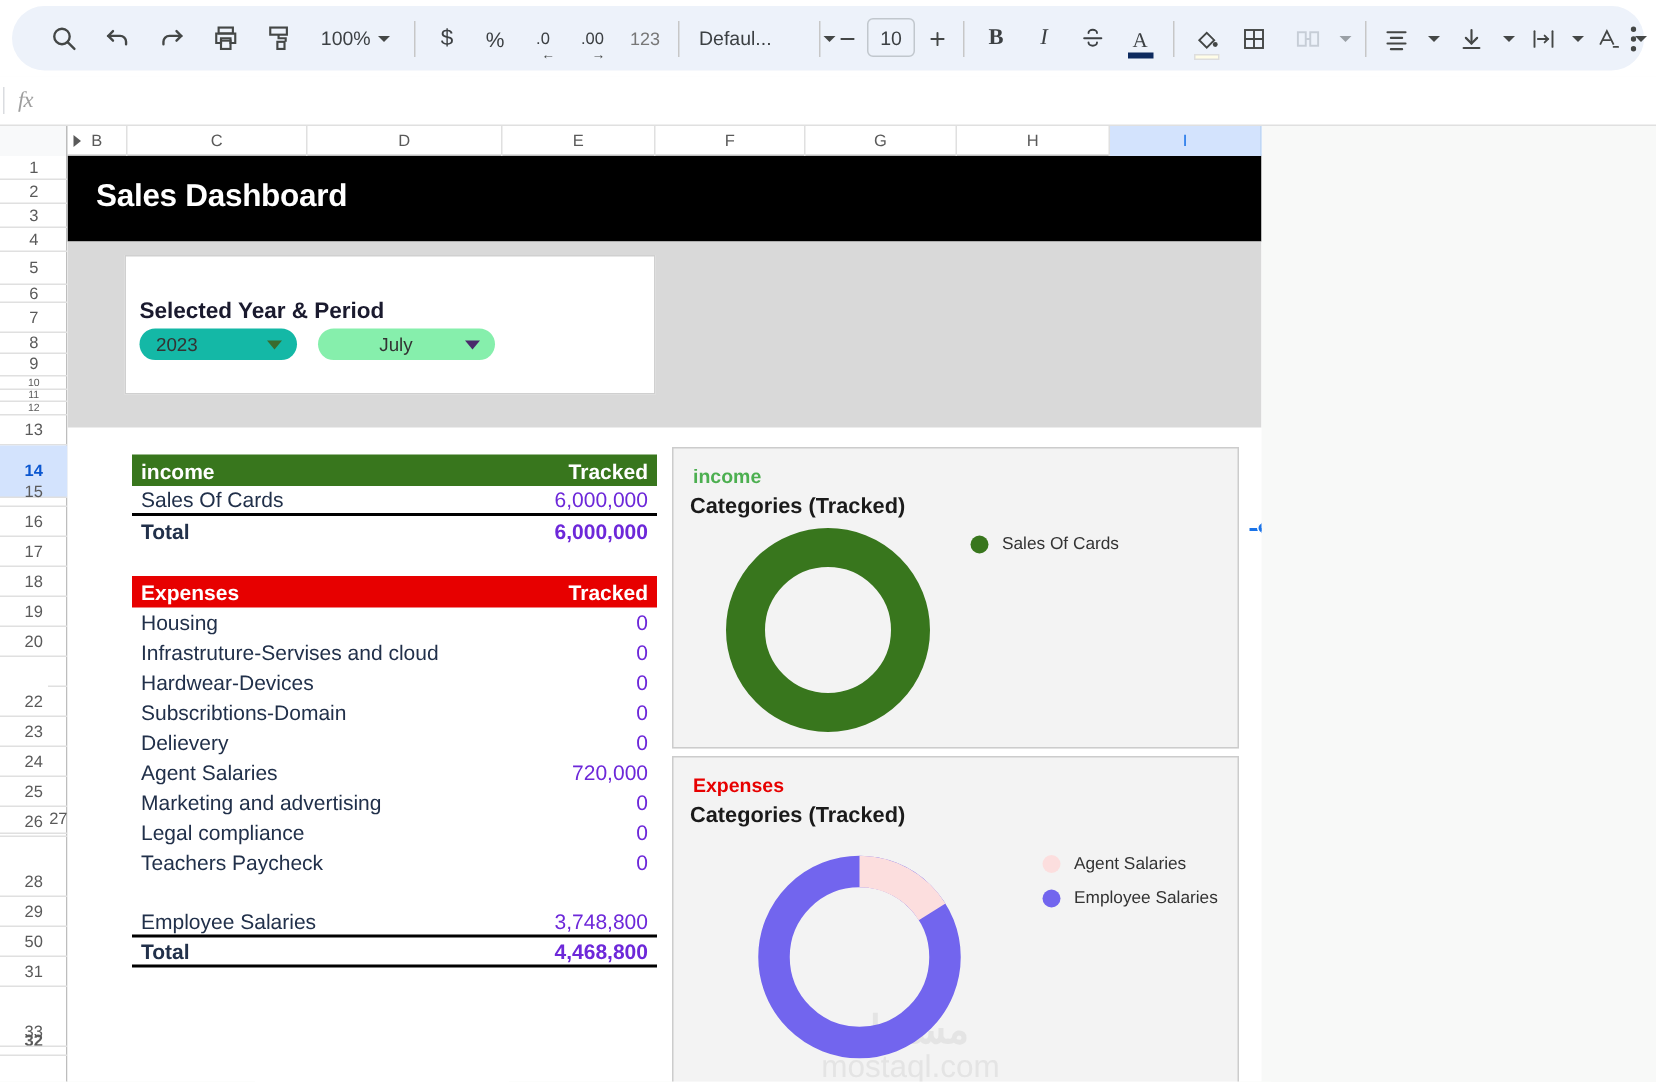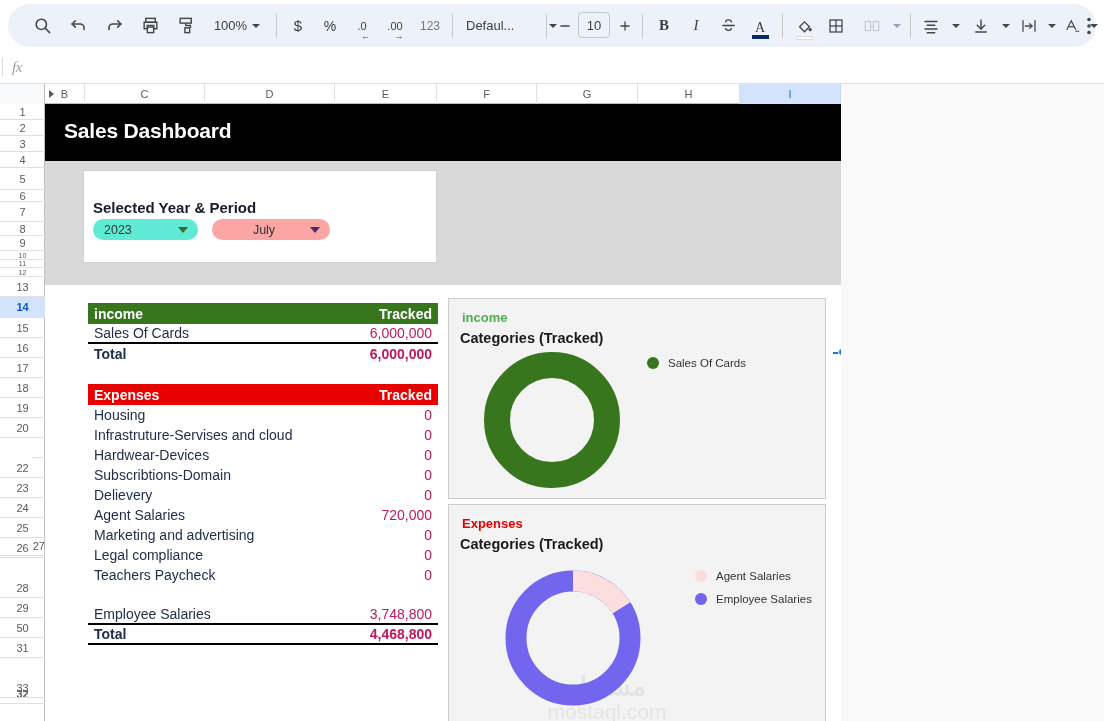--- a/index.html
+++ b/index.html
@@ -126,24 +126,24 @@
   #period-title {
     position: absolute; left: 9px; top: 13px;
     font-size: 15px; font-weight: bold; color: #1a1a2e; margin-top: 15px;
   }
   .chip {
     position: absolute; top: 48px; height: 21px; border-radius: 11px;
     display: flex; align-items: center;
     font-size: 12.5px; color: #333;
   }
   #chip-year {
-    left: 9px; width: 105px; background: #5eead4; padding-left: 11px;
+    left: 9px; width: 105px; background: #14b8a6; padding-left: 11px;
   }
   #chip-period {
-    left: 128px; width: 118px; background: #fca5a5;
+    left: 128px; width: 118px; background: #86efac;
     justify-content: center; padding-right: 14px;
   }
   .chip-caret {
     position: absolute; right: 10px; top: 8px;
     width: 0; height: 0; border-left: 5px solid transparent;
     border-right: 5px solid transparent; border-top: 6px solid #3a6b2e;
   }
   #chip-period .chip-caret { border-top-color: #4a2a6b; }
 
   
@@ -155,21 +155,21 @@
     height: 21px; padding: 0 6px;
     color: #ffffff; font-size: 14px; font-weight: bold;
   }
   .tbl-head.income { background: #38761d; }
   .tbl-head.expenses { background: #e70000; }
   .tbl-row {
     display: flex; justify-content: space-between; align-items: center;
     height: 20px; padding: 0 6px;
     font-size: 14px; color: #21304a;
   }
-  .tbl-row .val { color: #be185d; }
+  .tbl-row .val { color: #6d28d9; }
   .tbl-row.bold { font-weight: bold; }
   .tbl-row.botline { border-bottom: 2px solid #000000; }
   .spacer { height: 20px; }
 
   
   .chart-card {
     position: absolute; left: 403px;
     background: #f3f3f3; border: 1px solid #cccccc;
   }
   #chart-income { top: 194px; width: 378px; height: 201px; }
@@ -455,21 +455,21 @@
       </div>
     <div class="row-cell" style="top:156px;height:8px;">
         <span style="font-size:7px;">11</span>
       </div>
     <div class="row-cell" style="top:164px;height:9px;">
         <span style="font-size:7px;">12</span>
       </div>
     <div class="row-cell" style="top:173px;height:20px;">
         <span>13</span>
       </div>
-    <div class="row-cell sel" style="top:193px;height:21px;">
+    <div class="row-cell sel" style="top:193px;height:35px;">
         <span>14</span>
       </div>
     <div class="row-cell" style="top:214px;height:20px;align-items:center;">
         <span>15</span>
       </div>
     <div class="row-cell" style="top:234px;height:20px;">
         <span>16</span>
       </div>
     <div class="row-cell" style="top:254px;height:20px;">
         <span>17</span>

